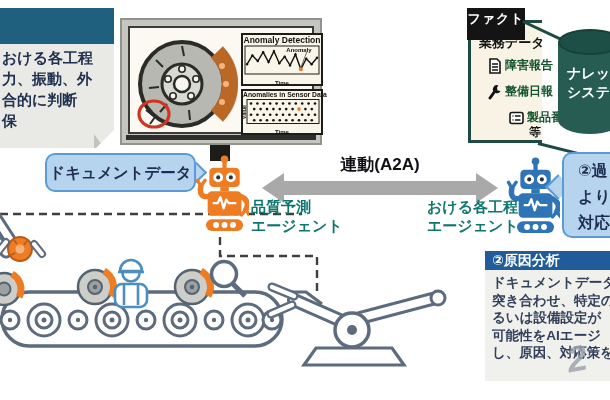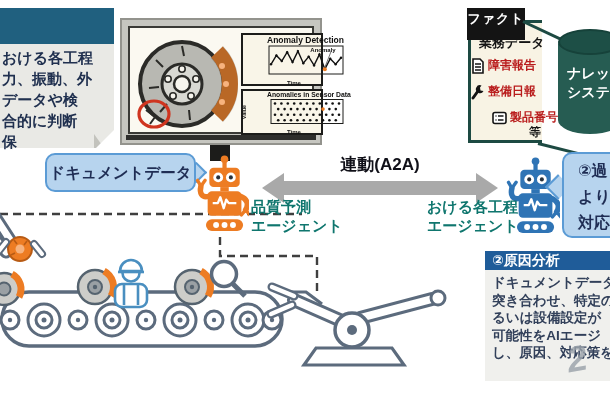--- a/index.html
+++ b/index.html
@@ -17,39 +17,39 @@
           border-left:18px solid transparent;border-bottom:18px solid #ffffff;}
   .dogear-sh{position:absolute;right:10px;bottom:0;width:0;height:0;
           border-right:10px solid transparent;border-bottom:14px solid #c3c3bd;}
 
   
   .monitor{left:120px;top:18px;width:202px;height:127px;background:#c6c6c0;border:2px solid #93938d;
            box-sizing:border-box;}
   .screen{position:absolute;left:6px;top:6px;right:6px;bottom:9px;background:#fbf9f1;border:2px solid #3a3a36;}
   .monitor-bezel{position:absolute;left:4px;right:4px;bottom:3px;height:5px;background:#2e2e2c;}
   .stand{left:210px;top:145px;width:20px;height:16px;background:#1c1c1a;}
-  .panel{position:absolute;box-sizing:border-box;border:2px solid #1c1c1a;background:#f9f5e8;padding-left:24px;}
+  .panel{position:absolute;box-sizing:border-box;border:2px solid #1c1c1a;background:#f9f5e8;}
   .panelA{left:111px;top:5px;width:82px;height:53px;}
   .panelB{left:111px;top:61px;width:82px;height:46px;}
   .ptitle{font-weight:bold;color:#111;text-align:center;white-space:nowrap;}
   .ptitleA{font-size:8.5px;line-height:10px;}
   .ptitleB{font-size:6.8px;line-height:8px;}
   .ptime{font-size:6px;font-weight:bold;color:#111;text-align:center;line-height:7px;}
   .pvalue{position:absolute;left:-6px;top:18px;font-size:5.5px;font-weight:bold;color:#111;
           transform:rotate(-90deg);}
 
   
   .factbox{left:468px;top:20px;width:74px;height:123px;background:#f8f3e4;
            border-left:3px solid #1d4a42;border-top:3px solid #1d4a42;border-bottom:3px solid #1d4a42;
            box-sizing:border-box;}
   .fact-tab{left:467px;top:8px;width:58px;height:32px;background:#141414;color:#fff;
             font-size:13px;font-weight:bold;text-align:center;line-height:22px;letter-spacing:1px;}
   .fact-head{position:absolute;left:8px;top:11px;font-size:13px;font-weight:bold;color:#141414;white-space:nowrap;}
-  .fact-item{position:absolute;left:0;display:flex;align-items:center;gap:3px;
-             font-size:12px;font-weight:bold;color:#b91c1c;white-space:nowrap;text-align:right;}
+  .fact-item{position:absolute;left:17px;display:flex;align-items:center;gap:3px;
+             font-size:12px;font-weight:bold;color:#14532d;white-space:nowrap;text-align:right;}
   .fact-etc{position:absolute;left:58px;top:101px;font-size:12px;font-weight:bold;color:#141414;}
   .tealline{position:absolute;height:3px;background:#1d4a42;transform-origin:0 50%;}
 
   
   .cyl{left:558px;top:30px;width:64px;height:104px;background:#265c52;border-radius:32px/14px;}
   .cyl-top{position:absolute;left:0;top:-1px;width:64px;height:26px;background:#1d4f46;
            border-radius:50%;border:2px solid #16423a;box-sizing:border-box;}
   .cyl-label{position:absolute;left:9px;top:34px;color:#fff;font-size:14px;font-weight:bold;
              line-height:19px;white-space:nowrap;}
 
@@ -100,21 +100,20 @@
 
   <div class="abs note">
     <div class="note-header"></div>
     <div class="note-body">
       <div class="dogear-sh"></div>
       <div class="dogear"></div>
     </div>
     <div class="note-text">
       <div>おける各工程</div>
       <div>力、振動、外</div>
-      <div>データや検</div>
       <div>合的に判断</div>
       <div>保</div>
     </div>
   </div>
 
   <svg class="abs factory" width="470" height="200" viewBox="0 200 470 200">
     <g stroke="#3f3f3f" stroke-width="2.4" stroke-dasharray="8 5" fill="none">
       <line x1="0" y1="214" x2="302" y2="214"></line>
       <polyline points="220,237 220,256 317,256 317,292"></polyline>
     </g>

